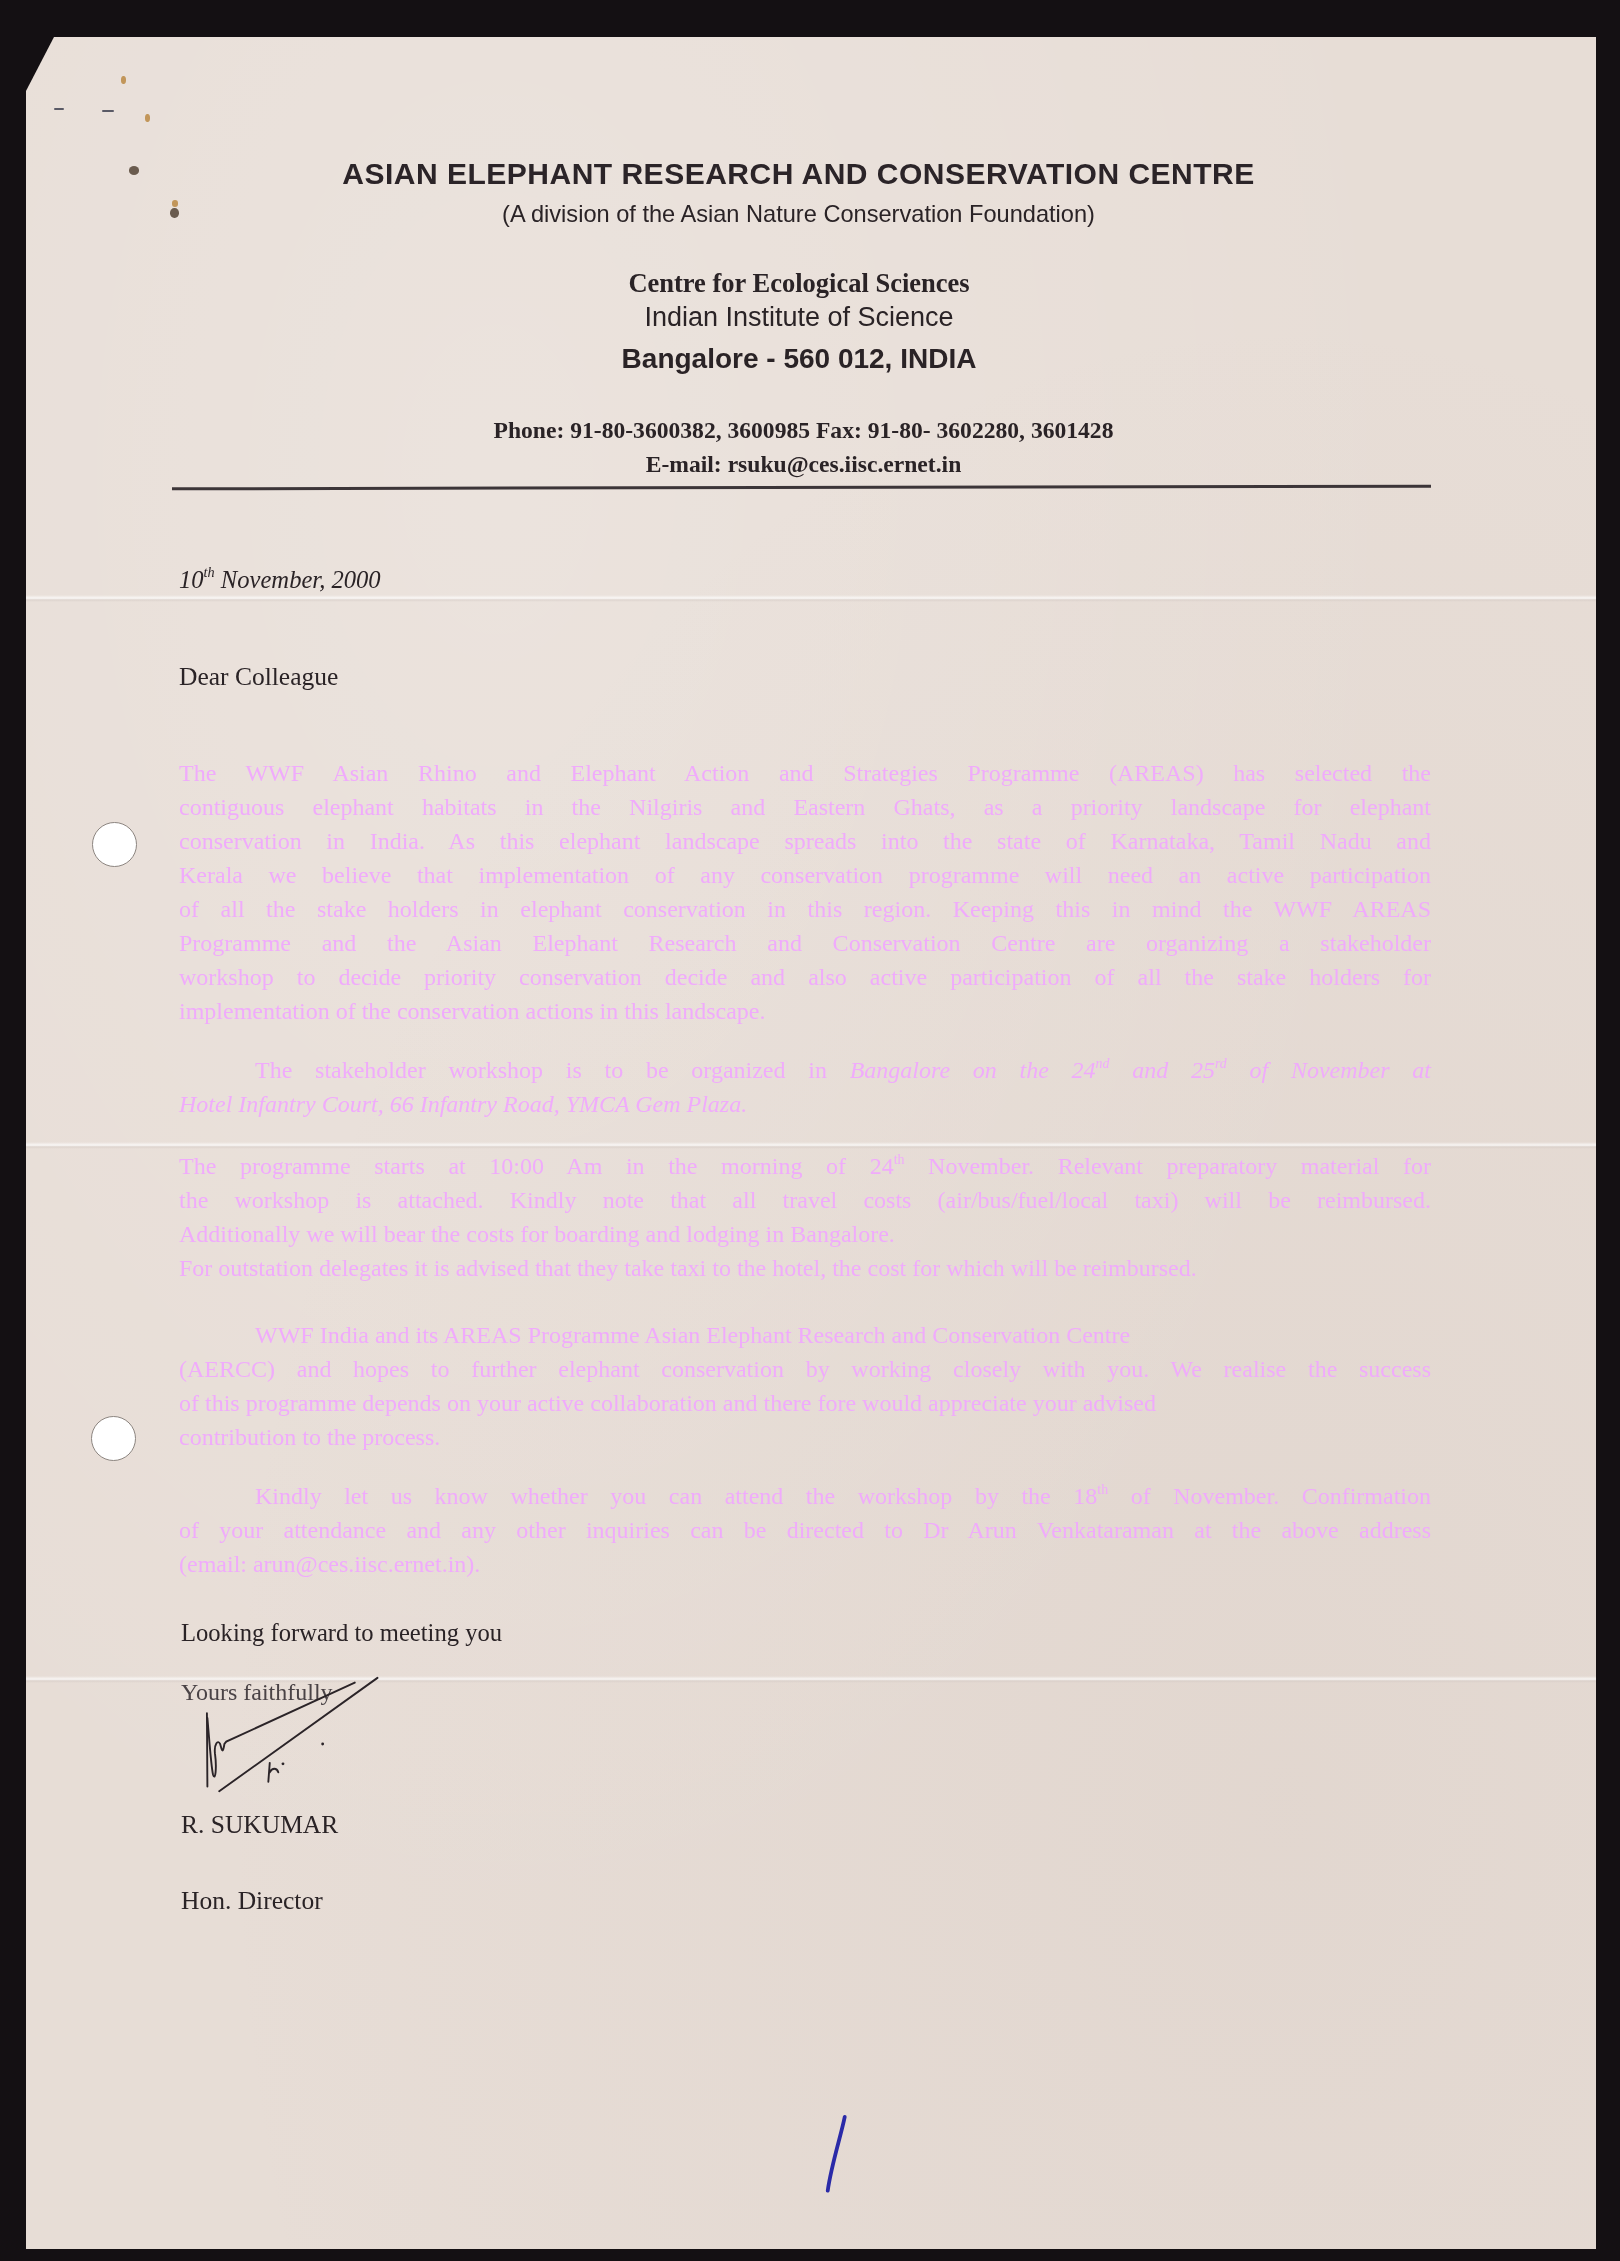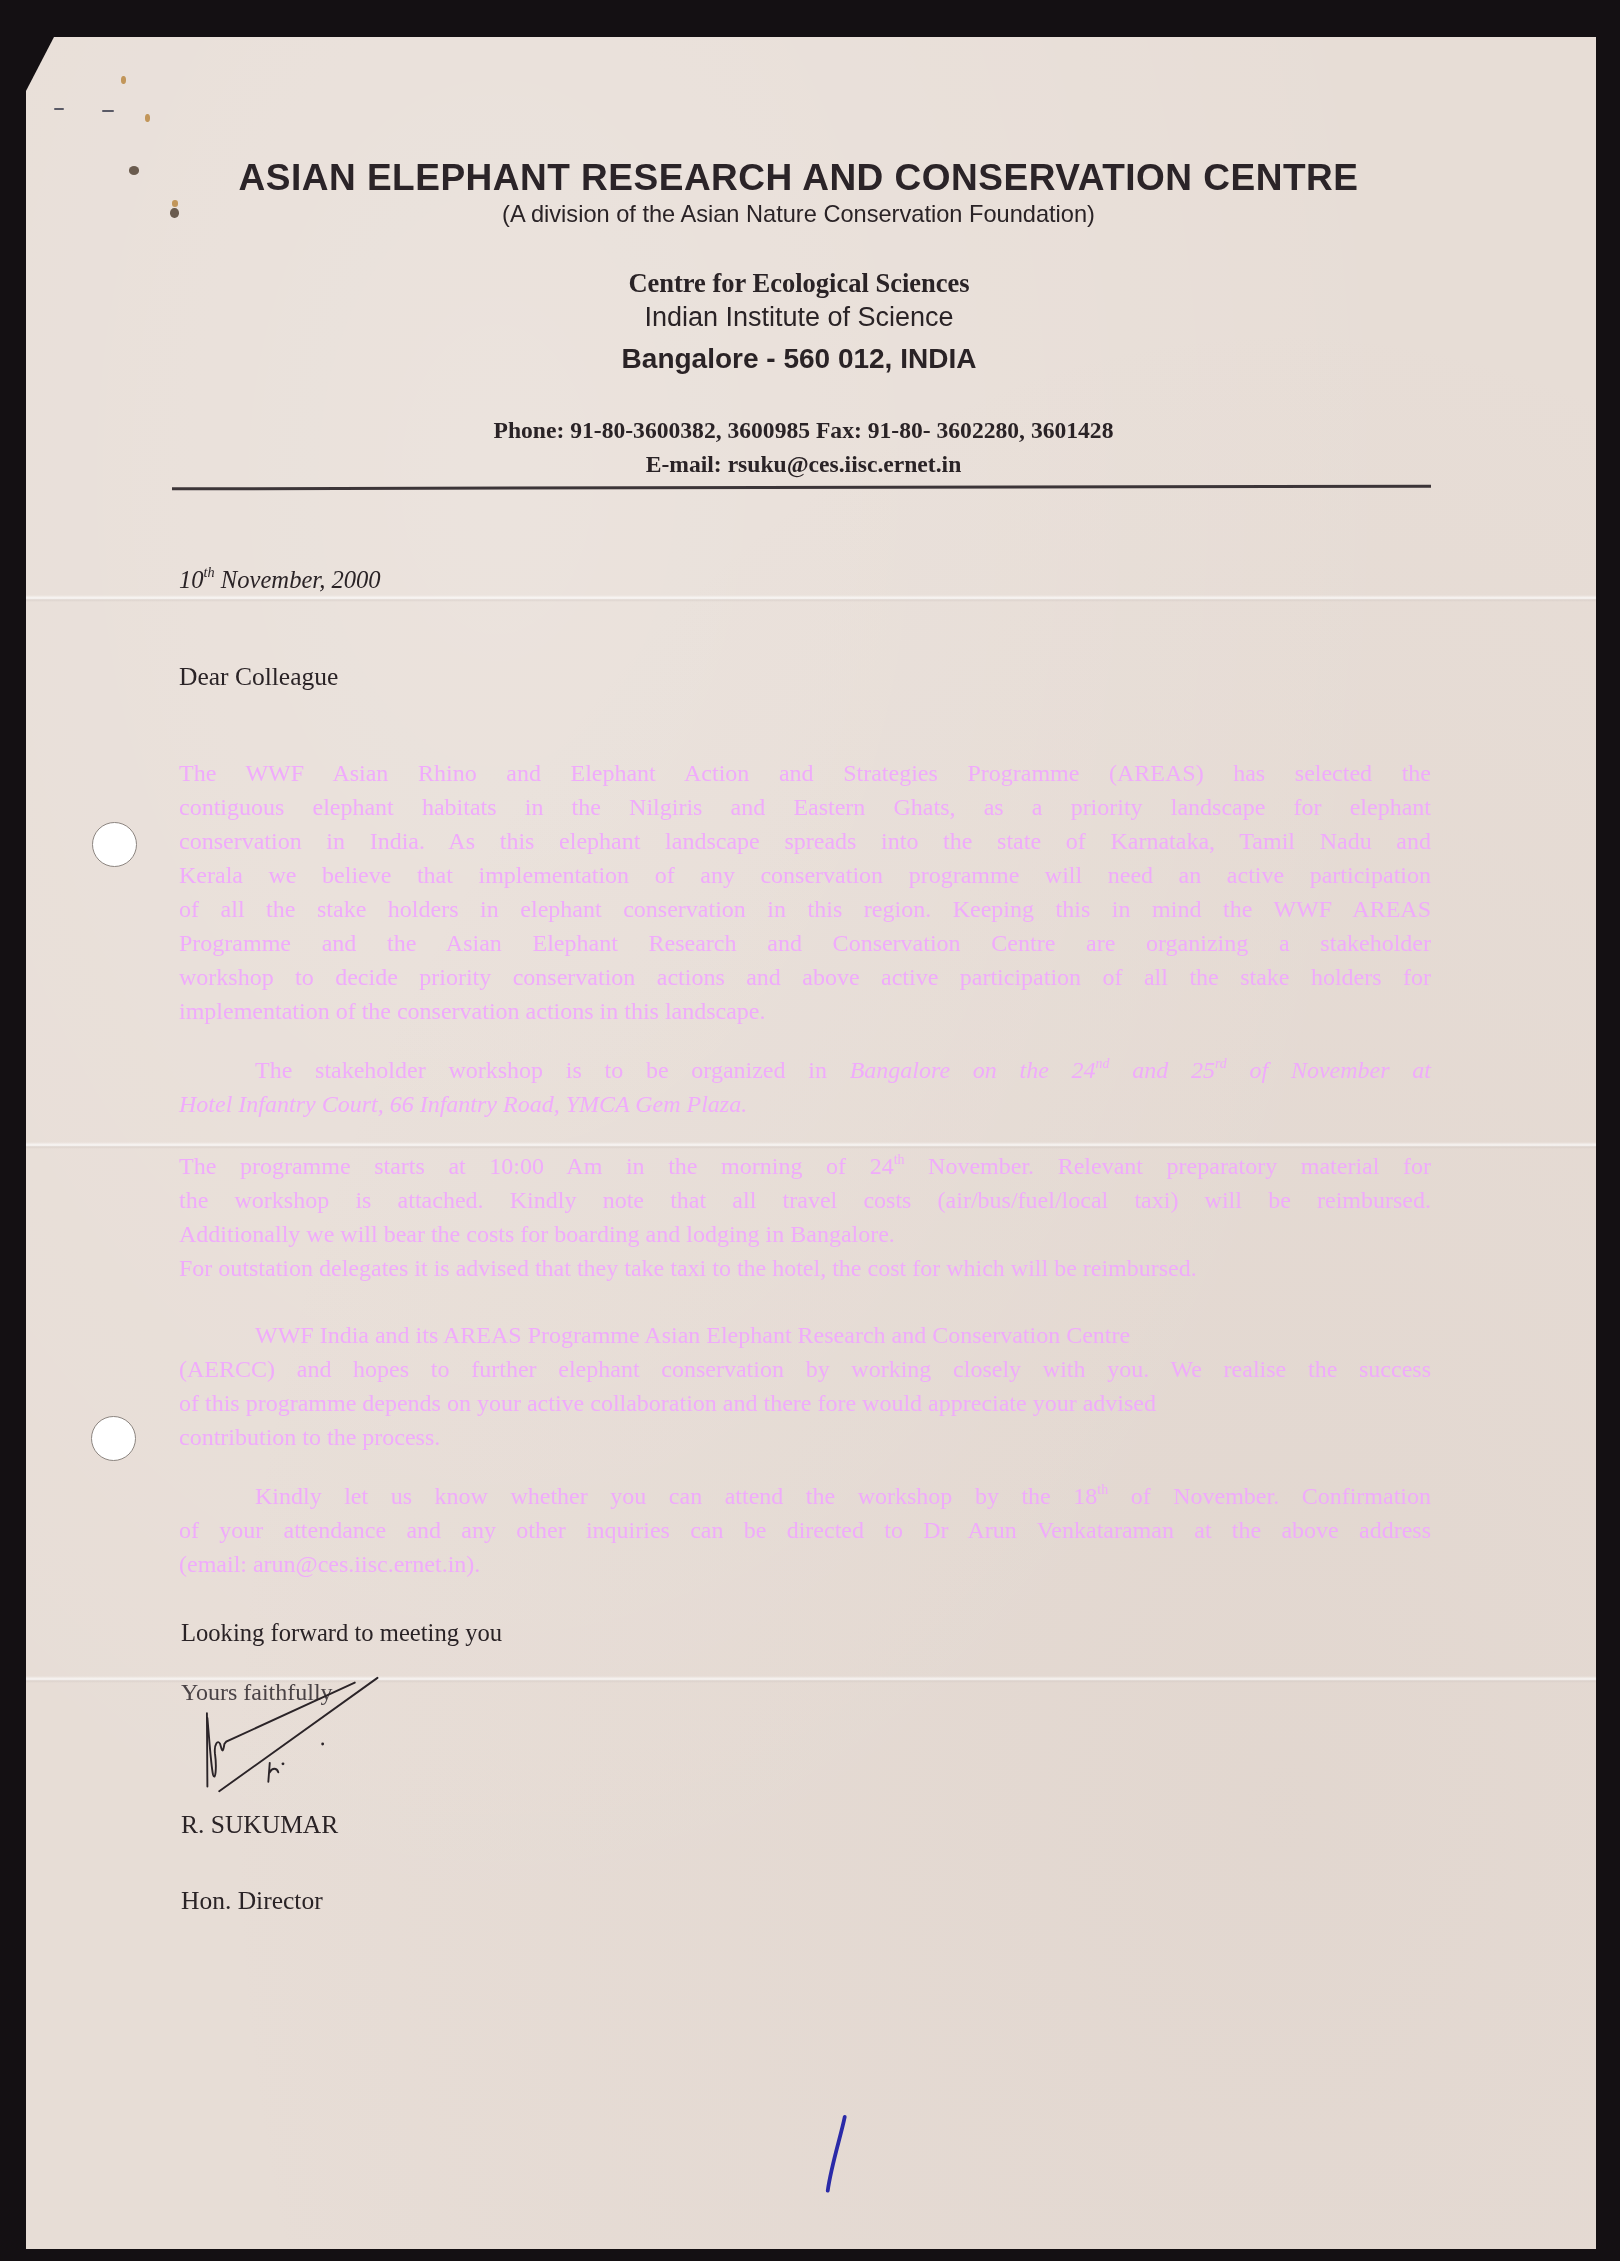--- a/index.html
+++ b/index.html
@@ -24,21 +24,21 @@
       position: absolute; width: 43px; height: 43px; border-radius: 50%;
       background: #ffffff; border: 0.5px solid #8c8580;
     }
     .stain { position: absolute; border-radius: 50%; background: #b8833a; opacity: 0.8; }
     .mark { position: absolute; height: 2.4px; background: #5a5a66; border-radius: 1.4px; }
 
     .abs { position: absolute; white-space: nowrap; color: #2a2326; }
 
     .org-title {
       top: 157px; font-family: "Liberation Sans", "DejaVu Sans", sans-serif;
-      font-weight: bold; font-size: 37px; letter-spacing: 0.5px; color: #2b2428;
+      font-weight: bold; font-size: 30px; letter-spacing: 0.5px; color: #2b2428;
       left: 222px; width: 1153px; text-align: center;
     }
     .org-sub {
       top: 201px; font-family: "Liberation Sans", "DejaVu Sans", sans-serif;
       font-size: 23.6px; left: 222px; width: 1153px; text-align: center;
     }
     .ces { top: 268px; font-size: 26.5px; font-weight: bold; left: 473px; width: 652px; text-align: center; }
     .iisc { top: 302px; font-size: 27px; font-family: "Liberation Sans", "DejaVu Sans", sans-serif; left: 473px; width: 652px; text-align: center; }
     .city { top: 343px; font-size: 28px; font-weight: bold; font-family: "Liberation Sans", "DejaVu Sans", sans-serif; left: 473px; width: 652px; text-align: center; }
     .phone { top: 417px; font-size: 23.6px; font-weight: bold; left: 331px; width: 945px; text-align: center; }
@@ -104,21 +104,21 @@
 
 <div class="abs salutation">Dear Colleague</div>
 
 <div class="para p1 body">
   <span class="line">The WWF Asian Rhino and Elephant Action and Strategies Programme (AREAS) has selected the</span>
   <span class="line">contiguous elephant habitats in the Nilgiris and Eastern Ghats, as a priority landscape for elephant</span>
   <span class="line">conservation in India. As this elephant landscape spreads into the state of Karnataka, Tamil Nadu and</span>
   <span class="line">Kerala we believe that implementation of any conservation programme will need an active participation</span>
   <span class="line">of all the stake holders in elephant conservation in this region. Keeping this in mind the WWF AREAS</span>
   <span class="line">Programme and the Asian Elephant Research and Conservation Centre are organizing a stakeholder</span>
-  <span class="line">workshop to decide priority conservation actions and above active participation of all the stake holders for</span>
+  <span class="line">workshop to decide priority conservation decide and also active participation of all the stake holders for</span>
   <span class="line last">implementation of the conservation actions in this landscape.</span>
 </div>
 
 <div class="para p2 body">
   <span class="line" style="padding-left:76px; box-sizing:border-box"><span>The stakeholder workshop is to be organized in </span><span class="bi"><span>Bangalore on the 24</span><sup>nd</sup><span> and 25</span><sup>rd</sup><span> of November at</span></span></span>
   <span class="line last bi">Hotel Infantry Court, 66 Infantry Road, YMCA Gem Plaza.</span>
 </div>
 
 <div class="para p3 body">
   <span class="line"><span>The programme starts at 10:00 Am in the morning of 24</span><sup>th</sup><span> November. Relevant preparatory material for</span></span>

